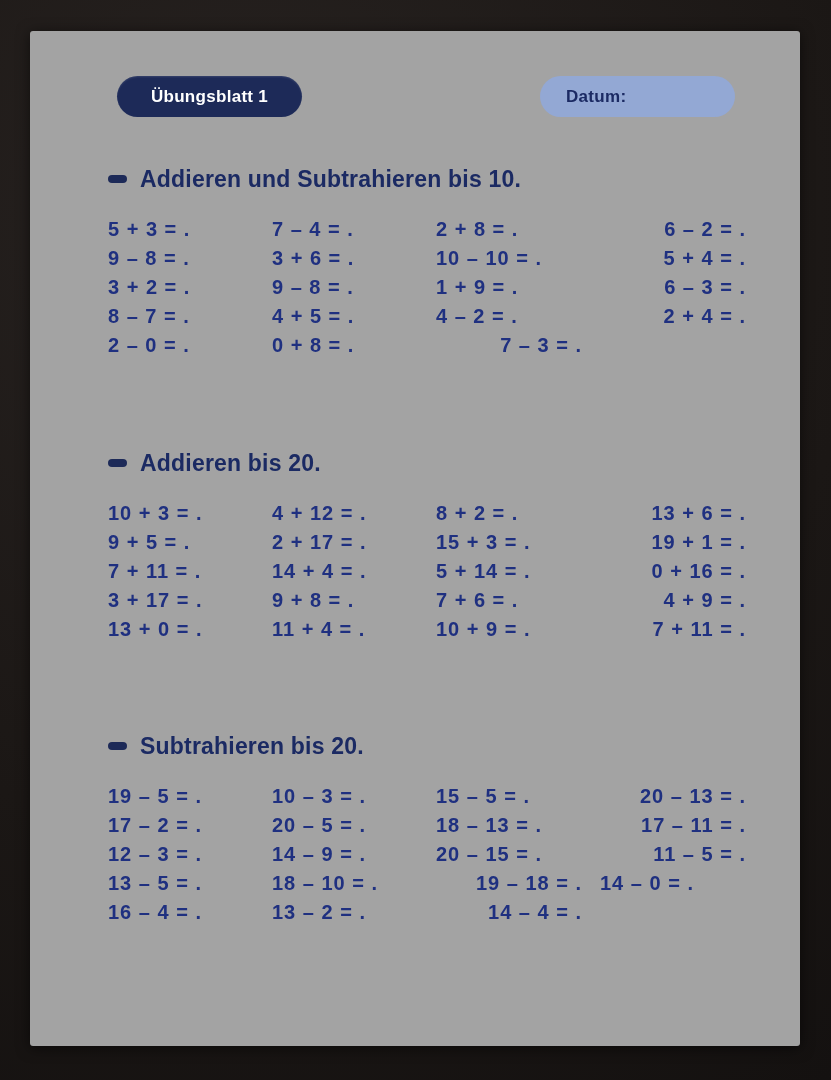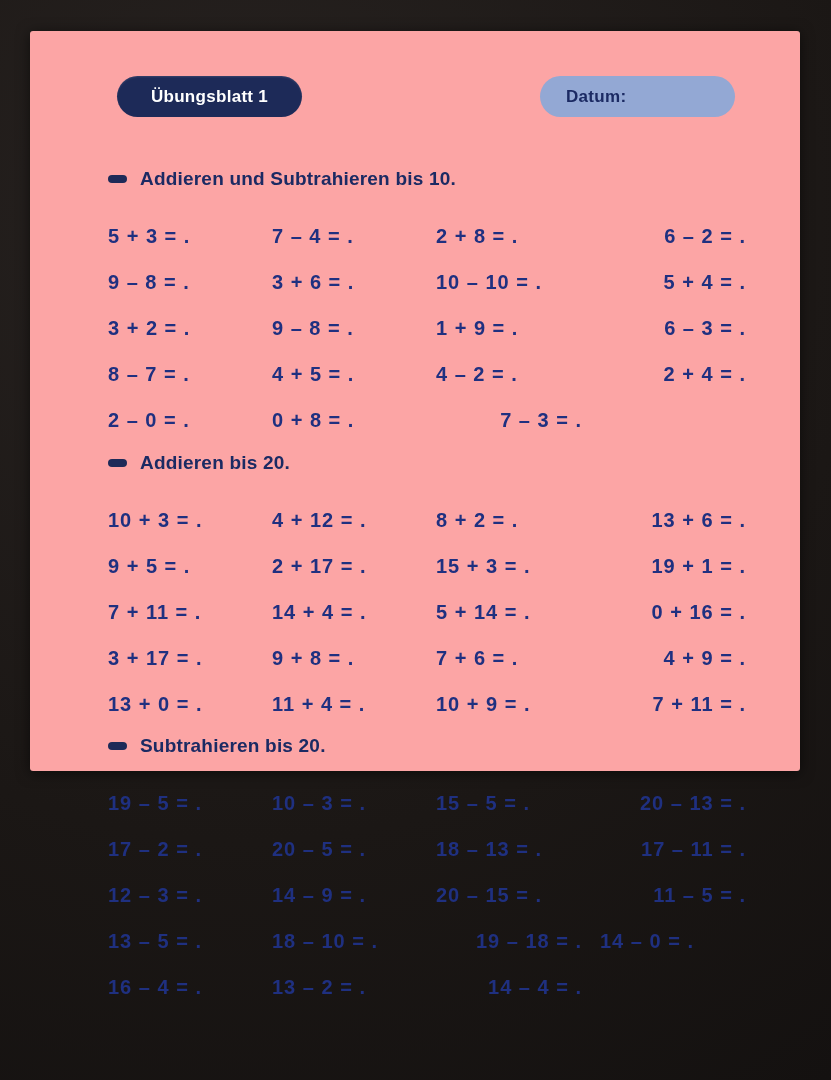--- a/index.html
+++ b/index.html
@@ -21,22 +21,22 @@
     background:
       radial-gradient(circle at 30% 20%, #272220 0%, #1b1715 60%, #141110 100%);
   }
 
   
   .sheet {
     position: absolute;
     left: 30px;
     top: 31px;
     width: 770px;
-    height: 740px;
-    background: #fca5a5;
+    height: 1015px;
+    background: #a3a3a3;
     border-radius: 3px;
     box-shadow: 0 2px 14px rgba(0,0,0,0.55);
   }
 
   .page-inner {
     position: absolute;
     inset: 0;
     padding: 0;
   }
 
@@ -94,33 +94,33 @@
   }
   .bullet-dash {
     width: 19px;
     height: 8px;
     border-radius: 4px;
     background: #1d2a58;
     margin-right: 13px;
     flex: 0 0 auto;
   }
   .section-title {
-    font-size: 19px;
+    font-size: 23px;
     color: #1b2a63;
     font-weight: 600;
     letter-spacing: 0.2px;
   }
 
   .problem-grid {
-    margin-top: 28px;
+    margin-top: 21px;
     padding-left: 78px;
     padding-right: 36px;
     display: grid;
     grid-template-columns: repeat(4, 1fr);
-    row-gap: 17px;
+    row-gap: 0;
   }
   .problem {
     font-size: 20px;
     color: #1f3080;
     font-weight: 600;
     letter-spacing: 1px;
     white-space: nowrap;
     line-height: 29px;
   }
   

